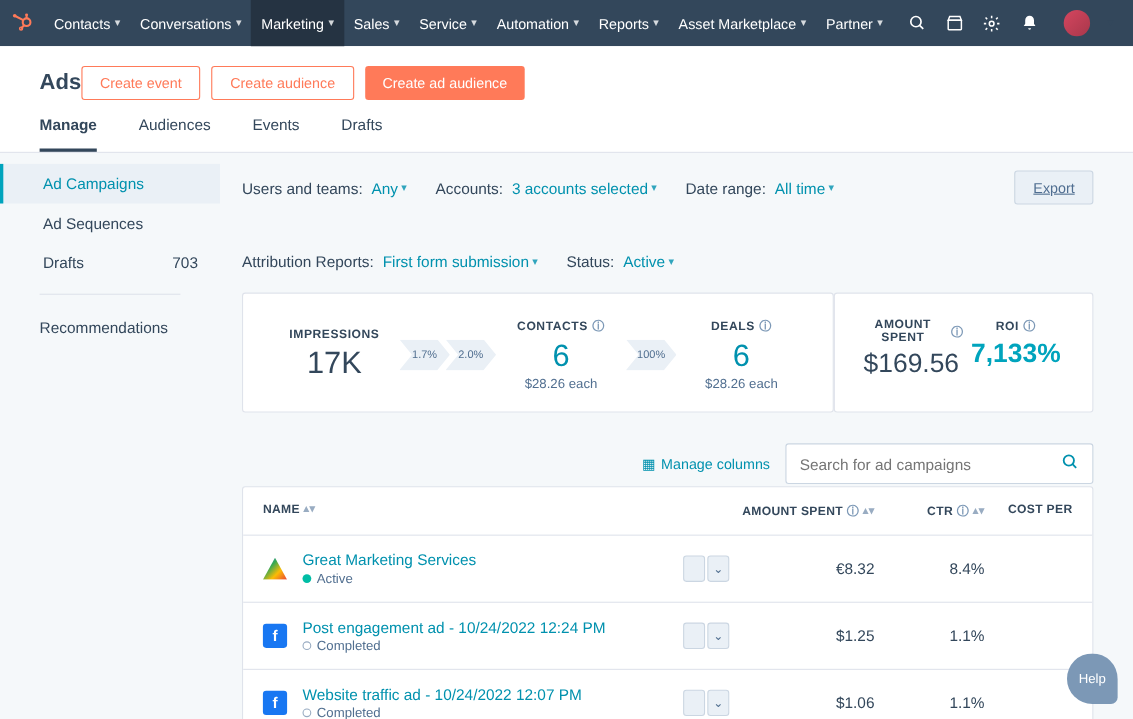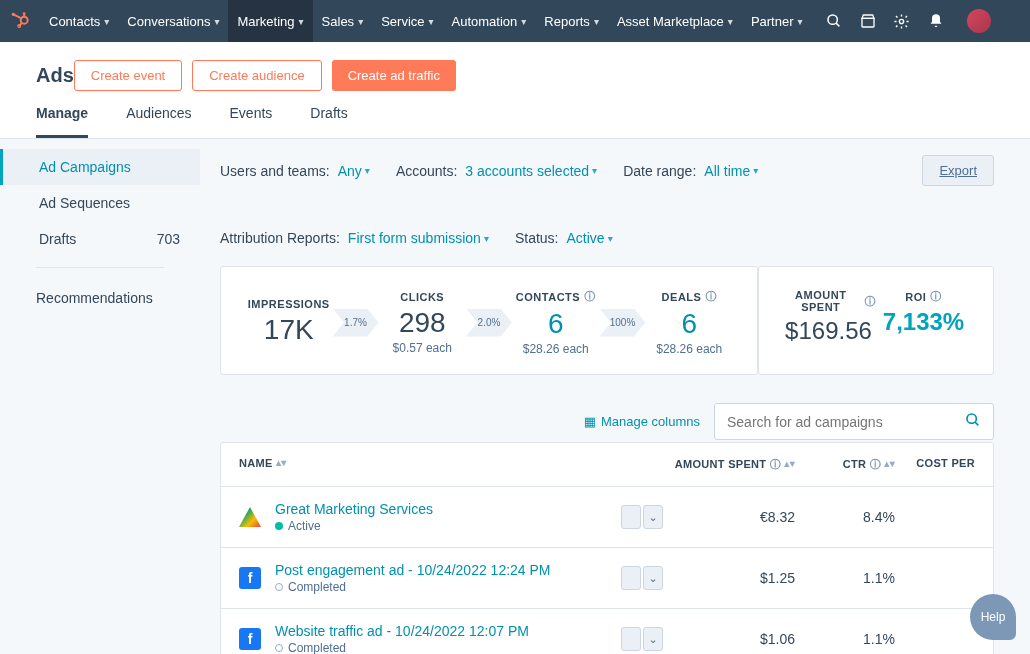--- a/index.html
+++ b/index.html
@@ -174,21 +174,21 @@
     <span class="chev">▾</span>
   </div>
 </div>
 
 <div class="header-bar">
   <div class="header-top">
     <div class="page-title">Ads</div>
     <div class="header-actions">
       <button class="btn-outline">Create event</button>
       <button class="btn-outline">Create audience</button>
-      <button class="btn-primary">Create ad traffic</button>
+      <button class="btn-primary">Create ad audience</button>
     </div>
   </div>
   <div class="tabs" id="tabs">
       <div class="tab active">Manage</div>
       <div class="tab">Audiences</div>
       <div class="tab">Events</div>
       <div class="tab">Drafts</div>
     </div>
 </div>
 
@@ -252,25 +252,20 @@
       </div>
     </div>
 
     <div class="stat-row">
       <div class="stat-card sc-large">
         <div class="sc-item">
           <div class="sc-label">IMPRESSIONS</div>
           <div class="sc-val">17K</div>
         </div>
         <div class="arrow">1.7%</div>
-        <div class="sc-item">
-          <div class="sc-label">CLICKS</div>
-          <div class="sc-val">298</div>
-          <div class="sc-sub">$0.57 each</div>
-        </div>
         <div class="arrow">2.0%</div>
         <div class="sc-item">
           <div class="sc-label">
               <span>CONTACTS</span>
               <span class="info-icon">ⓘ</span>
             </div>
           <div class="sc-val" style="color:#0091ae">6</div>
           <div class="sc-sub">$28.26 each</div>
         </div>
         <div class="arrow">100%</div>

